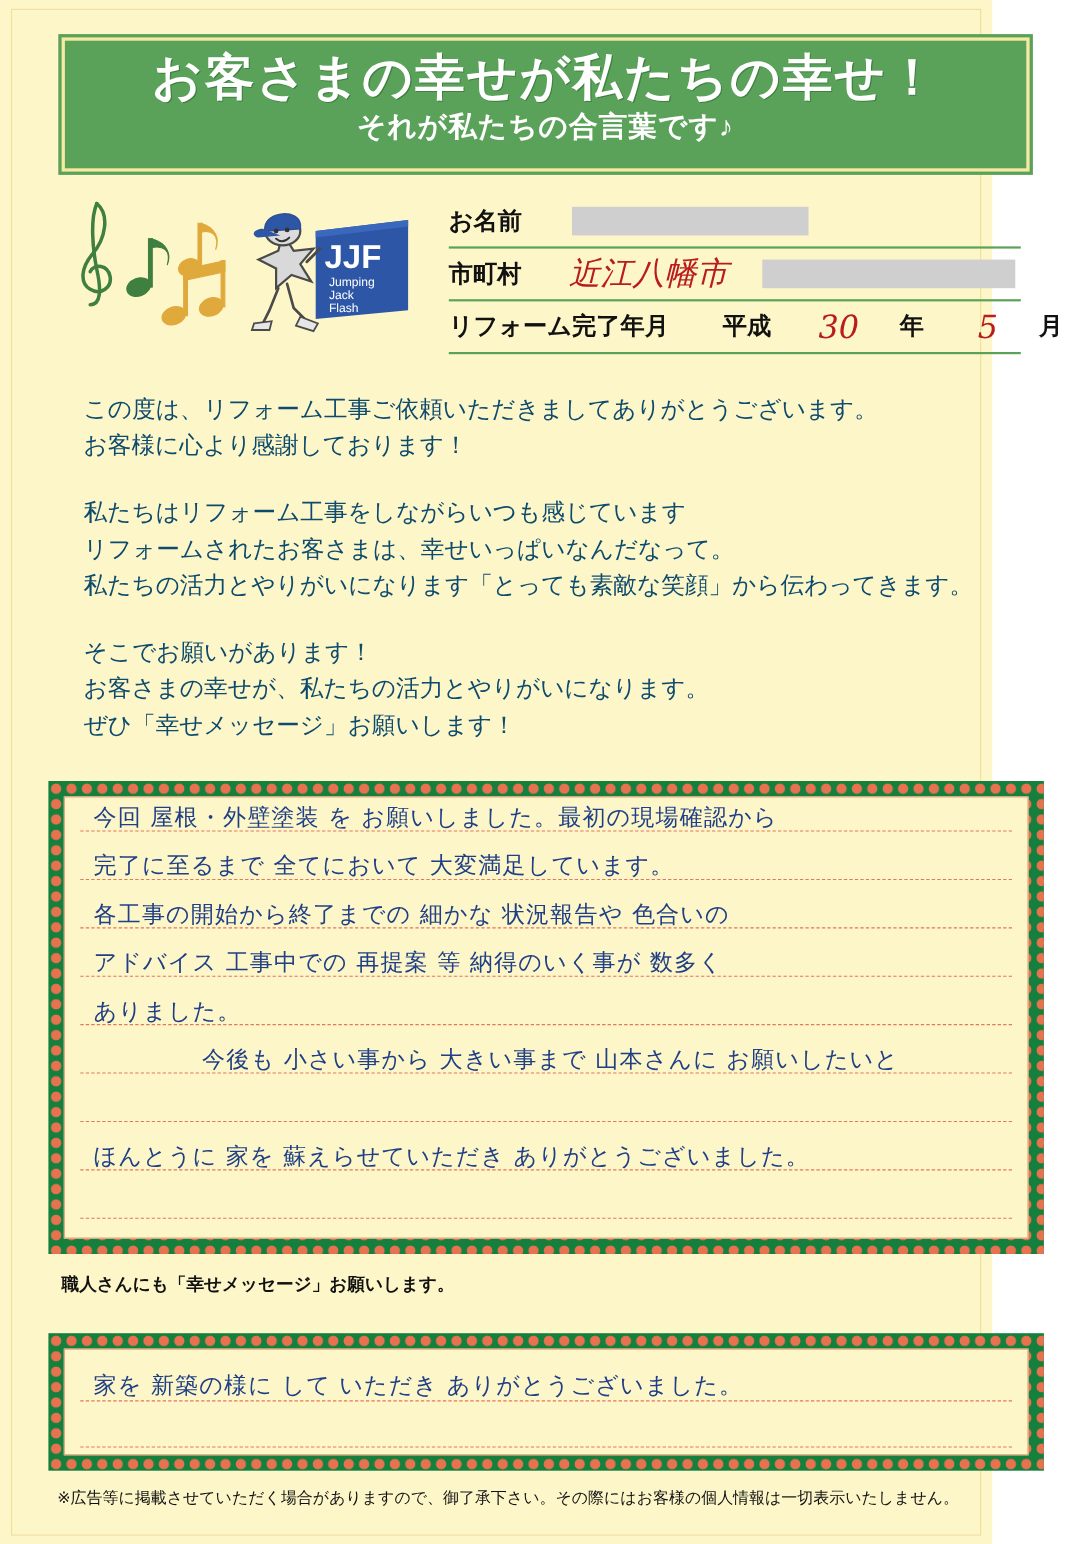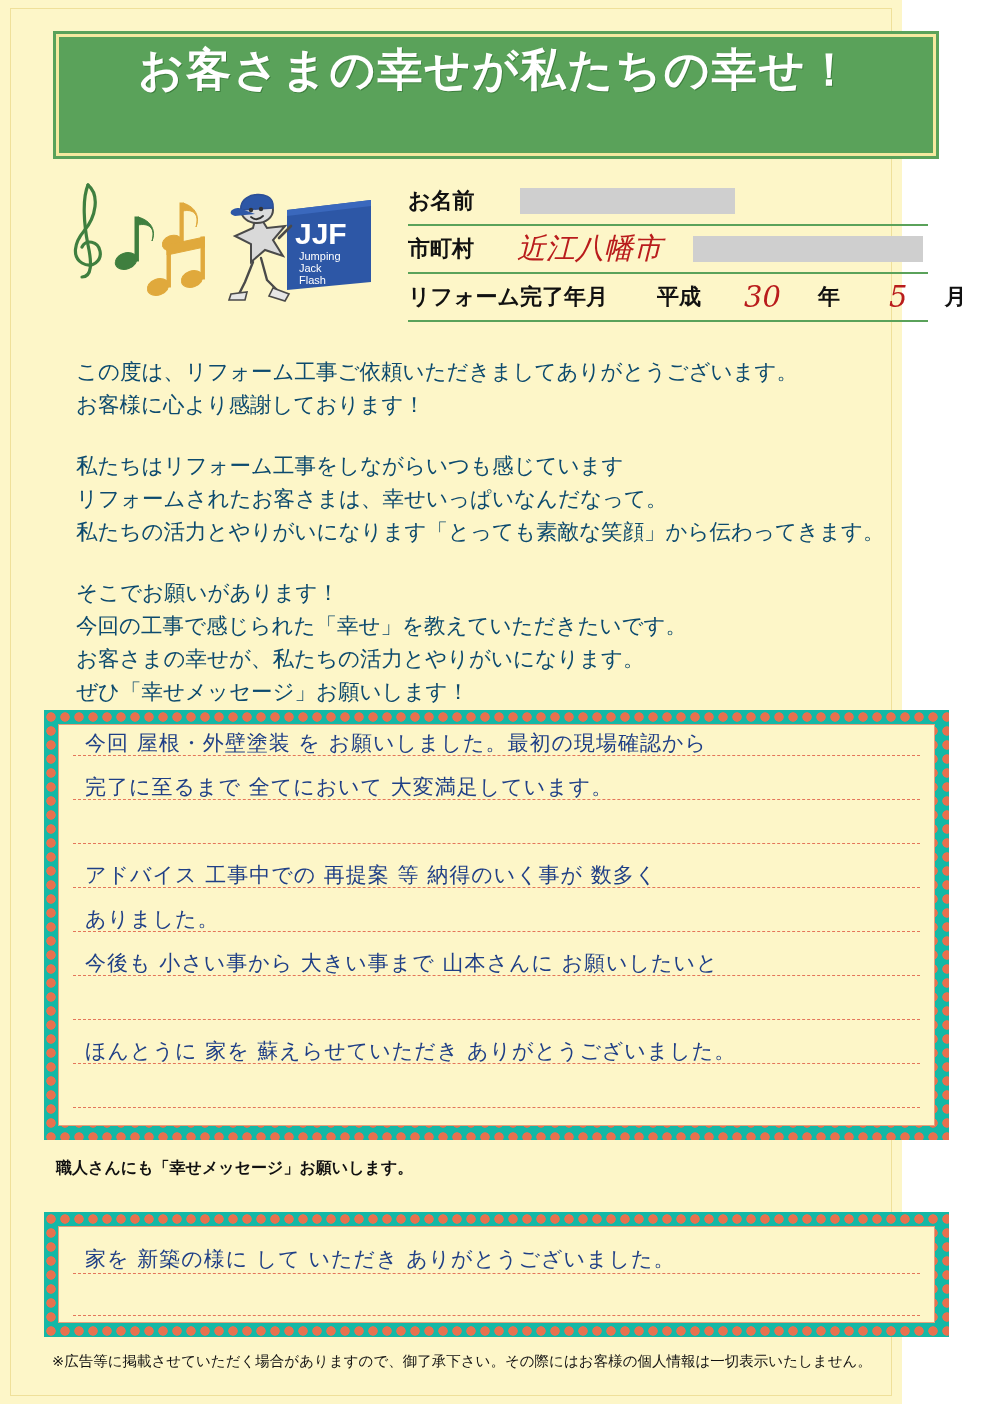--- a/index.html
+++ b/index.html
@@ -86,21 +86,21 @@
   .body-text{
     position:absolute;left:76px;top:356px;width:860px;
     font-size:21.5px;line-height:33px;color:#0c4a6e;
   }
   .body-text p{margin:0 0 0 0;}
   .gap{height:28px;}
 
   
   .deco{
     position:absolute;
-    background:#14b8a6;
+    background:#15803d;
     box-sizing:border-box;
     padding:14px;
   }
   .deco .inner{
     position:relative;
     border:1px solid #e8a07a;
     box-sizing:border-box;
     height:100%;
     background:#fdf6c8;
   }
@@ -148,20 +148,21 @@
     padding:14px;
   }
 </style>
 </head>
 <body>
 
 <div class="sheet">
 
   <div class="banner">
     <div class="t1">お客さまの幸せが私たちの幸せ！</div>
+    <div class="t2">それが私たちの合言葉です♪</div>
   </div>
 
   <div class="notes">
     <svg width="160" height="140" viewBox="0 0 160 140">
 
       <path d="M36 20 C 48 30, 44 52, 32 66 C 22 78, 20 92, 30 98 C 40 104, 50 96, 48 86 C 46 76, 34 74, 30 82" fill="none" stroke="#3f7f3f" stroke-width="3.2" stroke-linecap="round"></path>
       <path d="M36 20 C 30 34, 32 60, 36 80 C 40 98, 40 112, 30 112" fill="none" stroke="#3f7f3f" stroke-width="3.2" stroke-linecap="round"></path>
 
       <g fill="#3f7f3f" stroke="#3f7f3f">
         <ellipse cx="74" cy="96" rx="11" ry="8" transform="rotate(-20 74 96)"></ellipse>
@@ -245,44 +246,44 @@
 
   <div class="body-text">
     <p>この度は、リフォーム工事ご依頼いただきましてありがとうございます。</p>
     <p>お客様に心より感謝しております！</p>
     <div class="gap"></div>
     <p>私たちはリフォーム工事をしながらいつも感じています</p>
     <p>リフォームされたお客さまは、幸せいっぱいなんだなって。</p>
     <p>私たちの活力とやりがいになります「とっても素敵な笑顔」から伝わってきます。</p>
     <div class="gap"></div>
     <p>そこでお願いがあります！</p>
-    <p>今回の工事で感じられた「幸せ」を教えていただきたいです。</p>
     <p>お客さまの幸せが、私たちの活力とやりがいになります。</p>
     <p>ぜひ「幸せメッセージ」お願いします！</p>
   </div>
 
   <div class="deco msg1">
     <div class="scallop"></div>
     <div class="inner">
       <div class="ruled">
         <div class="line" style="top:30px;"></div>
         <div class="line" style="top:74px;"></div>
         <div class="line" style="top:118px;"></div>
         <div class="line" style="top:162px;"></div>
         <div class="line" style="top:206px;"></div>
         <div class="line" style="top:250px;"></div>
         <div class="line" style="top:294px;"></div>
         <div class="line" style="top:338px;"></div>
         <div class="line" style="top:382px;"></div>
       </div>
       <div class="hand" style="top:4px;">今回 屋根・外壁塗装 を お願いしました。最初の現場確認から</div>
       <div class="hand" style="top:48px;">完了に至るまで 全てにおいて 大変満足しています。</div>
+      <div class="hand" style="top:92px;">各工事の開始から終了までの 細かな 状況報告や 色合いの</div>
       <div class="hand" style="top:136px;">アドバイス 工事中での 再提案 等 納得のいく事が 数多く</div>
       <div class="hand" style="top:180px;">ありました。</div>
-      <div class="hand" style="top:224px;">今後も 小さい事から 大きい事まで 山本さんに お願いしたいと</div>
+      <div class="hand" style="top:224px;text-align:center;">今後も 小さい事から 大きい事まで 山本さんに お願いしたいと</div>
       <div class="hand" style="top:312px;">ほんとうに 家を 蘇えらせていただき ありがとうございました。</div>
     </div>
   </div>
 
   <div class="mid-label">職人さんにも「幸せメッセージ」お願いします。</div>
 
   <div class="deco msg2">
     <div class="scallop"></div>
     <div class="inner">
       <div class="ruled">

